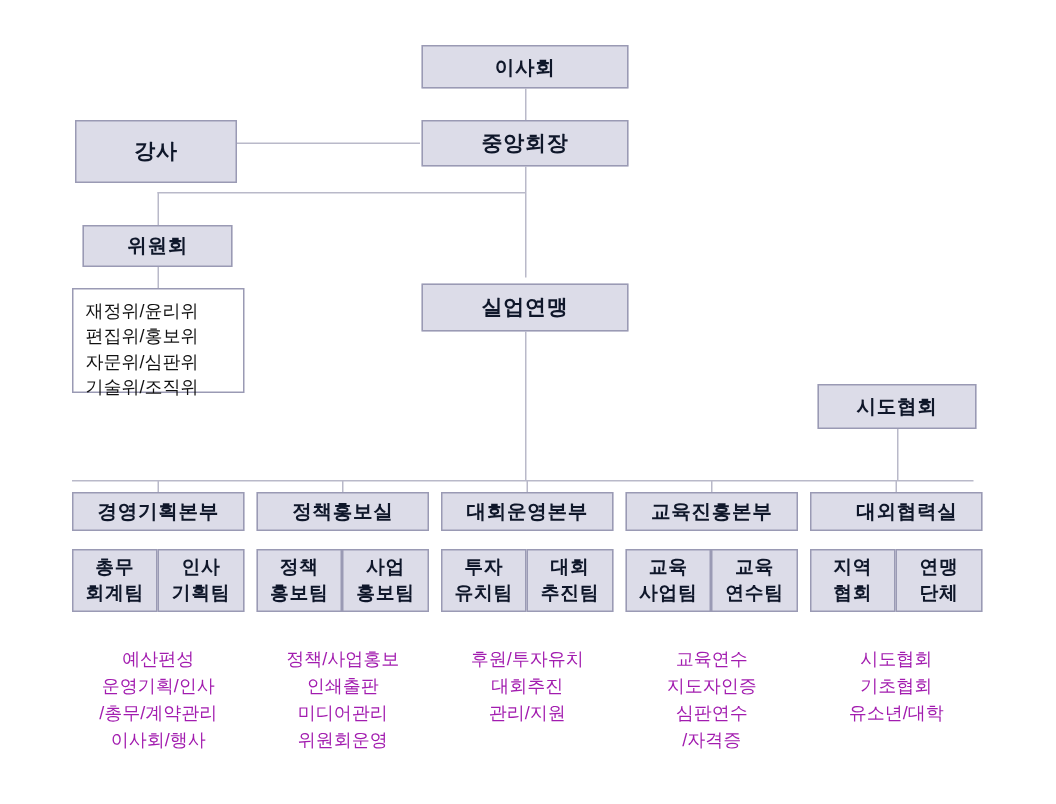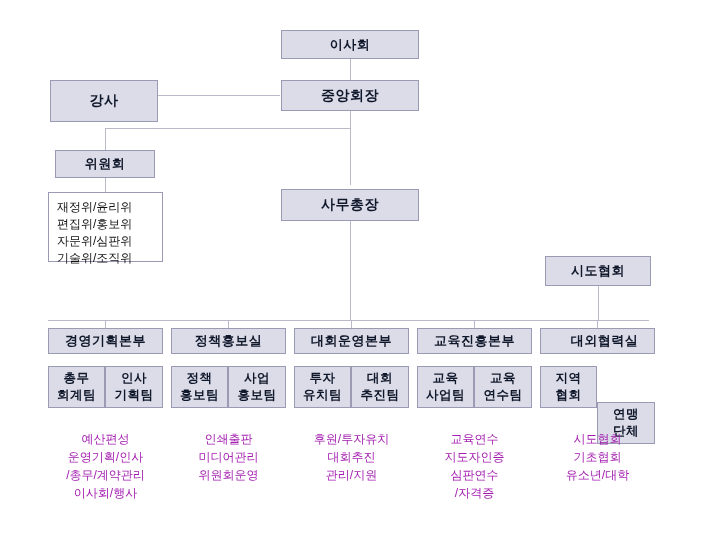--- a/index.html
+++ b/index.html
@@ -116,21 +116,21 @@
   </div>
 
   <div class="listbox" style="left:48px; top:192px; width:115px; height:70px;">
     <div>재정위/윤리위</div>
     <div>편집위/홍보위</div>
     <div>자문위/심판위</div>
     <div>기술위/조직위</div>
   </div>
 
   <div class="node" style="left:281px; top:189px; width:138px; height:32px; font-size:14px;">
-    <span>사무총장</span>
+    <span>실업연맹</span>
   </div>
 
   <div class="node" style="left:545px; top:256px; width:106px; height:30px; font-size:13px;">
     <span>시도협회</span>
   </div>
 
   <div class="node dept" style="left:48px; top:328px; width:115px;">
     <span>경영기획본부</span>
   </div>
   <div class="node team" style="left:48px; top:366px; width:57px;">
@@ -153,20 +153,21 @@
   </div>
   <div class="node team" style="left:171px; top:366px; width:57px;">
     <span>정책</span>
     <span>홍보팀</span>
   </div>
   <div class="node team" style="left:228px; top:366px; width:58px;">
     <span>사업</span>
     <span>홍보팀</span>
   </div>
   <div class="desc" style="left:171px; top:430px; width:115px;">
+    <div>정책/사업홍보</div>
     <div>인쇄출판</div>
     <div>미디어관리</div>
     <div>위원회운영</div>
   </div>
 
   <div class="node dept" style="left:294px; top:328px; width:115px;">
     <span>대회운영본부</span>
   </div>
   <div class="node team" style="left:294px; top:366px; width:57px;">
     <span>투자</span>
@@ -200,21 +201,21 @@
     <div>/자격증</div>
   </div>
 
   <div class="node dept" style="left:540px; top:328px; width:115px;padding-left:14px;">
     <span>대외협력실</span>
   </div>
   <div class="node team" style="left:540px; top:366px; width:57px;">
     <span>지역</span>
     <span>협회</span>
   </div>
-  <div class="node team" style="left:597px; top:366px; width:58px;margin-top:36px;">
+  <div class="node team" style="left:597px; top:366px; width:58px;">
     <span>연맹</span>
     <span>단체</span>
   </div>
   <div class="desc" style="left:540px; top:430px; width:115px;">
     <div>시도협회</div>
     <div>기초협회</div>
     <div>유소년/대학</div>
   </div>
 
 </div>

